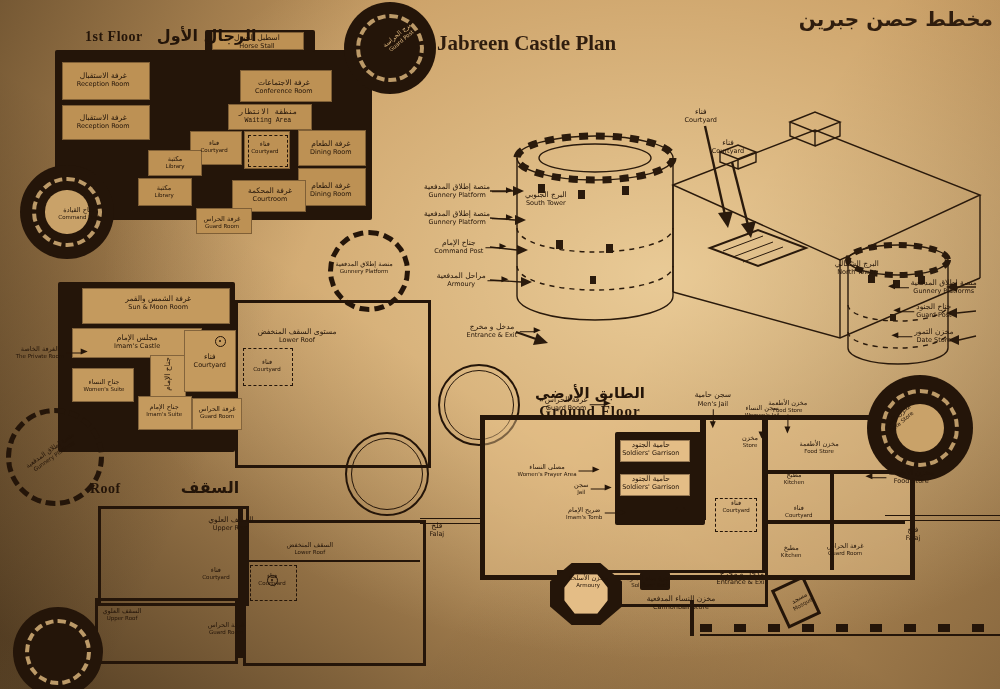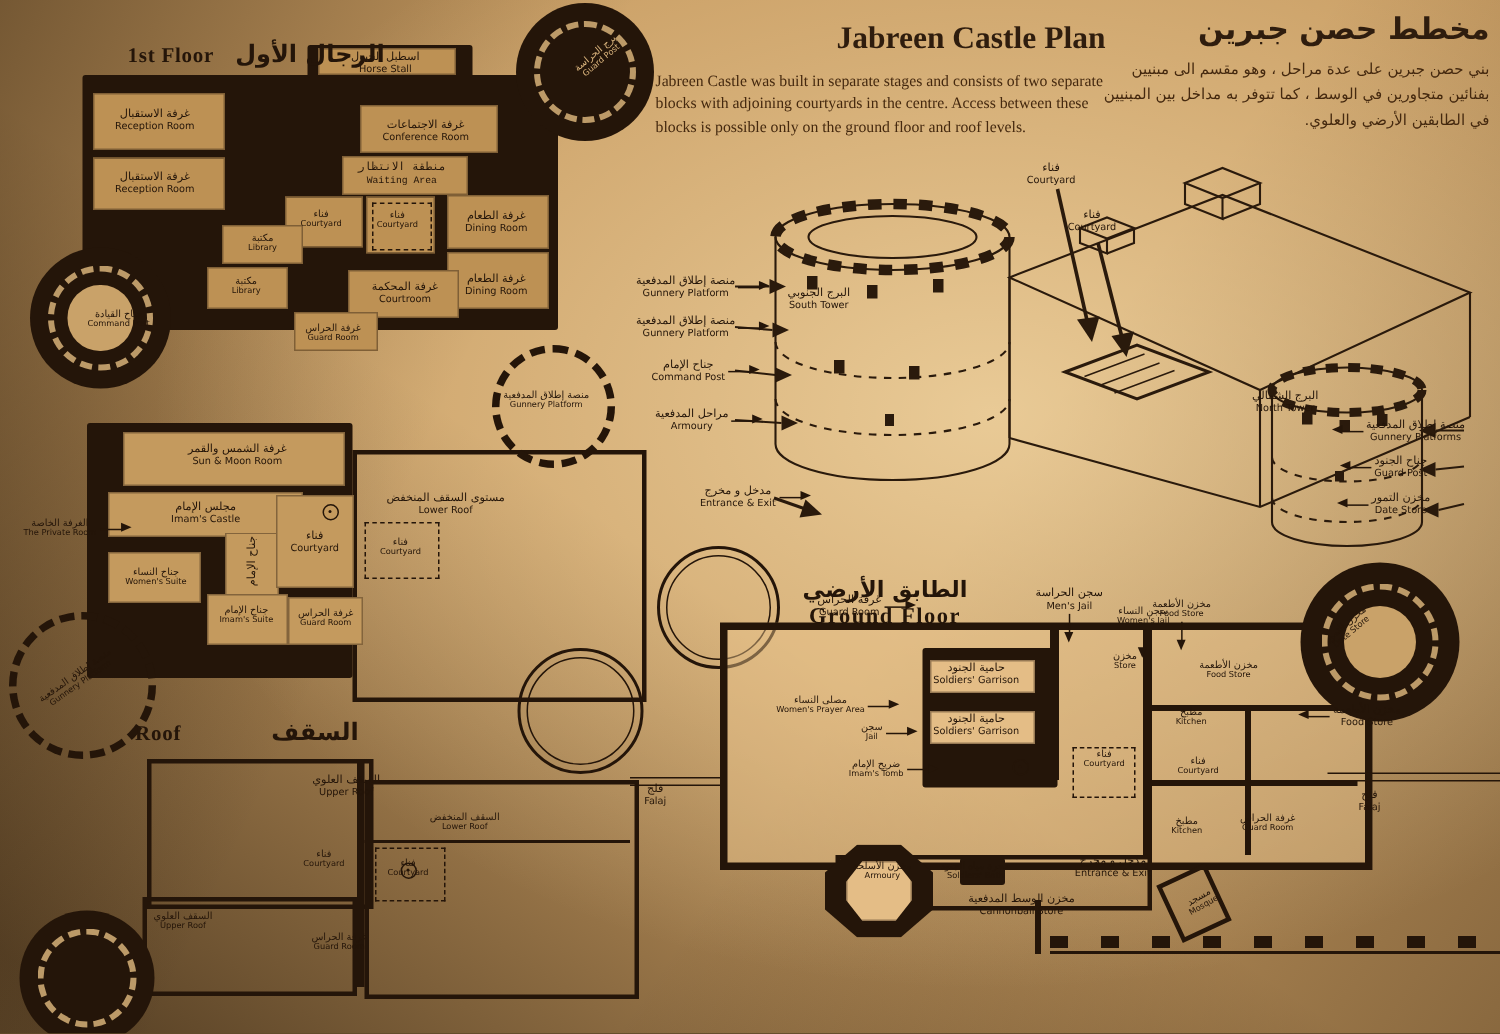--- a/index.html
+++ b/index.html
@@ -42,42 +42,40 @@
   .tw-o{position:absolute;border-radius:50%;border:5px dashed #241509;}
   .ring{position:absolute;border-radius:50%;border:2px solid #241509;}
   .ring::after{content:'';position:absolute;inset:4px;border-radius:50%;border:1.5px solid #241509;}
   .line{position:absolute;background:#241509;}
   .merlons{position:absolute;height:8px;background:repeating-linear-gradient(90deg,#241509 0 12px,transparent 12px 34px);}
   
   .floor-title{position:absolute;display:flex;align-items:baseline;gap:14px;color:#241509;z-index:31;}
   .floor-title .en{font:700 14px/1 "Liberation Serif",serif;letter-spacing:.5px;}
   .floor-title .ar{font:700 16px/1 "DejaVu Sans",sans-serif;}
   #main-title{position:absolute;left:437px;top:14px;width:300px;color:#2f1d0e;z-index:31;}
-  #main-title h1{margin:0 0 10px 0;font:700 21px/1.1 "Liberation Serif",serif;text-align:right;}
+  #main-title h1{margin:18px 0 10px 0;font:700 21px/1.1 "Liberation Serif",serif;}
   #main-title p{margin:0;font:10.5px/1.45 "Liberation Serif",serif;color:#45290f;}
   #ar-head{position:absolute;left:735px;top:8px;width:258px;direction:rtl;text-align:right;color:#2f1d0e;z-index:31;}
   #ar-head h1{margin:0 0 8px 0;font:700 20px/1.1 "DejaVu Sans",sans-serif;}
   #ar-head p{margin:0;font:10px/1.7 "DejaVu Sans",sans-serif;color:#45290f;}
   #ground-title{position:absolute;text-align:center;color:#241509;z-index:31;}
   #ground-title .ar{display:block;font:700 15px/1.2 "DejaVu Sans",sans-serif;}
   #ground-title .en{display:block;font:700 15px/1.2 "Liberation Serif",serif;letter-spacing:1px;}
   svg{position:absolute;overflow:visible;}
 </style>
 </head>
 <body>
 
 <div id="photo">
 
   <div id="main-title">
     <h1>Jabreen Castle Plan</h1>
-    <p>Jabreen Castle was built in separate stages and consists of two separate blocks with adjoining courtyards in the centre. Access between these blocks is possible only on the ground floor and roof levels.</p>
   </div>
   <div id="ar-head">
     <h1>مخطط حصن جبرين</h1>
-    <p>بني حصن جبرين على عدة مراحل ، وهو مقسم الى مبنيين بفنائين متجاورين في الوسط ، كما تتوفر به مداخل بين المبنيين في الطابقين الأرضي والعلوي.</p>
   </div>
 
   <div class="plan f1" style="left:15px;top:28px;width:420px;height:212px;">
     <div class="floor-title" style="left:70px;top:0px;">
       <span class="en">1st Floor</span>
       <span class="ar">الرجال الأول</span>
     </div>
     <div class="ink" style="left:40px;top:22px;width:317px;height:170px;"></div>
     <div class="ink" style="left:190px;top:2px;width:110px;height:22px;"></div>
     <div class="r" style="left:197px;top:4px;width:92px;height:18px;"></div>
@@ -414,21 +412,21 @@
     <div class="merlons" style="left:280px;top:246px;width:300px;"></div>
     <div class="line" style="left:280px;top:256px;width:300px;height:2px;"></div>
     <div class="wall" style="left:358px;top:203px;width:30px;height:36px;transform:rotate(-25deg);"></div>
     <div class="ink" style="left:220px;top:194px;width:30px;height:18px;"></div>
     <div style="position: absolute; inset: 0px;">
         <div class="lbl co-l" style="left: 25.2%; top: 8.4%; transform: translate(-50%, -50%);">
           <span class="ar">غرفة الحراس</span>
           <span class="en">Guard Room</span>
         </div>
         <div class="lbl co-d" style="left: 50.5%; top: 6.8%; transform: translate(-50%, -50%);">
-          <span class="ar">سجن الحراسة</span>
+          <span class="ar">سجن حامية</span>
           <span class="en">Men's Jail</span>
         </div>
         <div class="lbl sm co-d" style="left: 59%; top: 10.6%; transform: translate(-50%, -50%);">
           <span class="ar">سجن النساء</span>
           <span class="en">Women's Jail</span>
         </div>
         <div class="lbl sm co-d" style="left: 63.4%; top: 9%; transform: translate(-50%, -50%);">
           <span class="ar">مخزن الأطعمة</span>
           <span class="en">Food Store</span>
         </div>
@@ -494,21 +492,21 @@
         </div>
         <div class="lbl sm" style="left: 29%; top: 65.3%; transform: translate(-50%, -50%);">
           <span class="ar">مخزن الأسلحة</span>
           <span class="en">Armoury</span>
         </div>
         <div class="lbl sm" style="left: 39.7%; top: 65.3%; transform: translate(-50%, -50%);">
           <span class="ar">حجرة مياه الجنود</span>
           <span class="en">Soldiers' Bath</span>
         </div>
         <div class="lbl" style="left: 45%; top: 72.3%; transform: translate(-50%, -50%);">
-          <span class="ar">مخزن الوسط المدفعية</span>
+          <span class="ar">مخزن النساء المدفعية</span>
           <span class="en">Cannonball Store</span>
         </div>
         <div class="lbl" style="left: 55.5%; top: 64.3%; transform: translate(-50%, -50%);">
           <span class="ar">مدخل و مخرج</span>
           <span class="en">Entrance &amp; Exit</span>
         </div>
         <div class="lbl sm" style="left: 65.7%; top: 71.7%; transform: translate(-50%, -50%) rotate(-30deg);">
           <span class="ar">مسجد</span>
           <span class="en">Mosque</span>
         </div>

